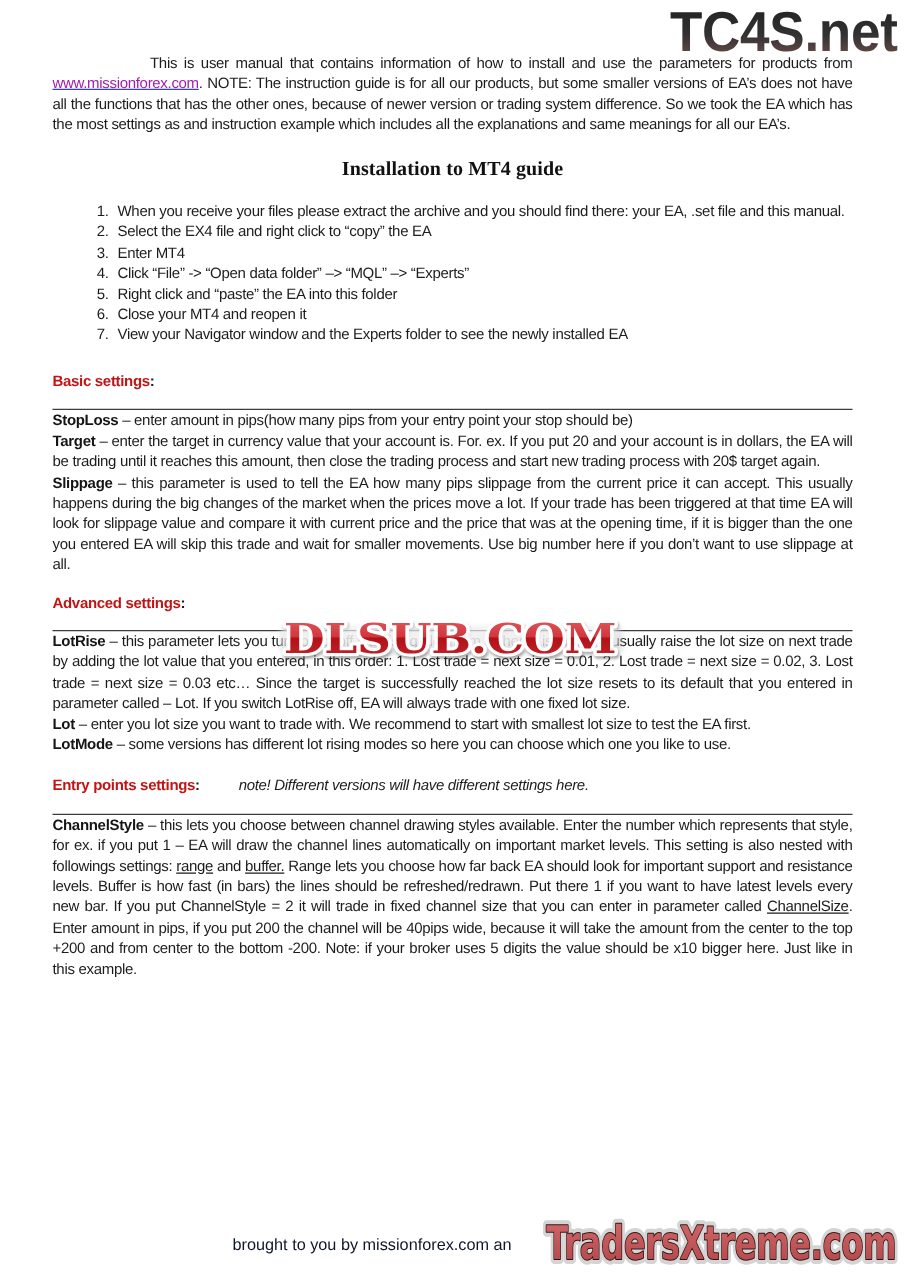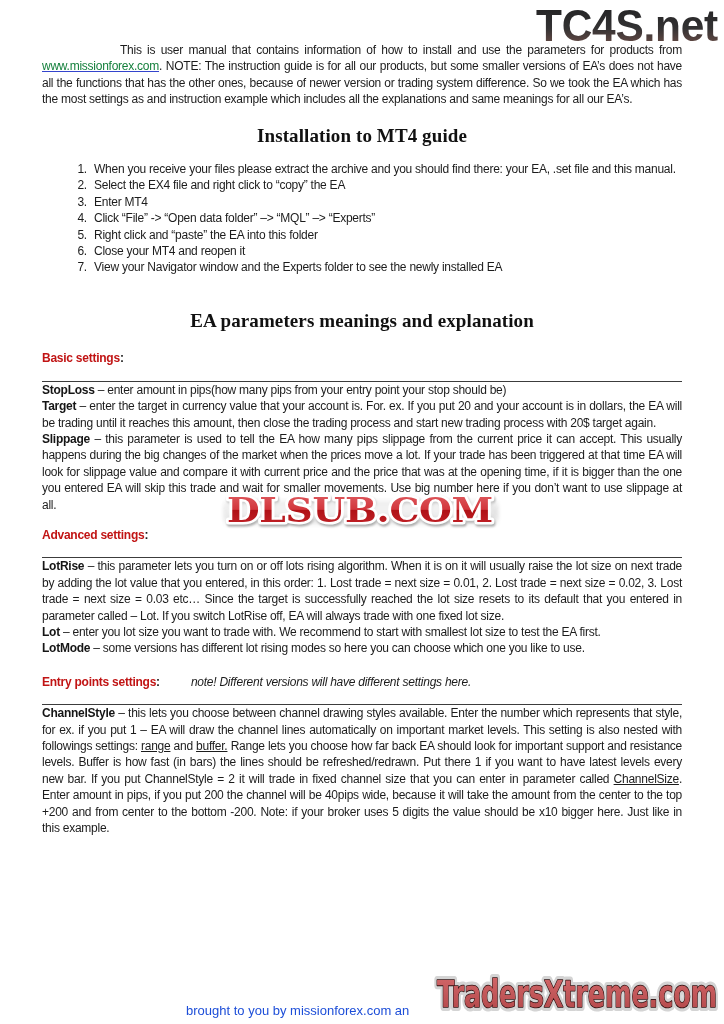--- a/index.html
+++ b/index.html
@@ -15,21 +15,21 @@
     line-height:16.4px;
     color:#1c1c1c;
   }
   .content{padding:42px 42px 0 42px;}
   p{margin:0;text-align:justify;}
   .intro{text-indent:78px;}
   .doc-heading{
     margin:20px 0 0 0;
     text-align:center;
     font-family:"Liberation Serif", serif;
-    font-size:19px;
+    font-size:16px;
     font-weight:bold;
     letter-spacing:0.1px;
     color:#111;
   }
   .heading-params{margin-top:37px;}
   ol.steps{margin:17px 0 0 0;padding-left:48px;}
   ol.steps li{margin:0;padding-left:4px;text-align:left;}
   .section-head{
     border-bottom:1px solid #3c3c3c;
     padding-bottom:14px;
@@ -38,34 +38,34 @@
   .mt-basic{margin-top:21px;}
   .mt-adv{margin-top:14px;}
   .mt-entry{margin-top:17px;}
   .red-label{color:#c11414;font-weight:bold;}
   .colon{color:#1c1c1c;font-weight:bold;}
   .note-italic{font-style:italic;margin-left:28px;}
   b.term{color:#151515;}
   .ulink{
     text-decoration:underline;
     text-decoration-color:#3344cc;
-    color:#15803d;
+    color:#a21caf;
     cursor:pointer;
   }
   .uword{text-decoration:underline;}
   .channel-label{text-decoration:underline;}
   .watermark{
     position:absolute;left:221px;top:489px;z-index:5;
     filter:drop-shadow(1px 2px 1px rgba(60,60,60,0.45));
   }
   .logo-top{position:absolute;top:0;right:1px;z-index:4;}
   .logo-footer{position:absolute;top:968px;right:2px;z-index:4;}
   .footer-text{
     position:absolute;left:186px;top:988px;
-    font-size:13px;letter-spacing:0;color:#1d4ed8;margin-top:15px;
+    font-size:13px;letter-spacing:0;color:#0f172a;
   }
 </style>
 </head>
 <body>
 
 <div class="page">
 
   <svg class="logo-top" width="192" height="48" viewBox="0 0 192 48">
     <defs>
       <linearGradient id="gTop" x1="0" y1="0" x2="0" y2="1">
@@ -86,21 +86,20 @@
     <ol class="steps">
       <li>When you receive your files please extract the archive and you should find there: your EA, .set file and this manual.</li>
       <li>Select the EX4 file and right click to “copy” the EA</li>
       <li>Enter MT4</li>
       <li>Click “File” -&gt; “Open data folder” –&gt; “MQL” –&gt; “Experts”</li>
       <li>Right click and “paste” the EA into this folder</li>
       <li>Close your MT4 and reopen it</li>
       <li>View your Navigator window and the Experts folder to see the newly installed EA</li>
     </ol>
 
-    <h2 class="doc-heading heading-params">EA parameters meanings and explanation</h2>
 
     <div class="section-head mt-basic"><span class="red-label">Basic settings</span><span class="colon">:</span></div>
 
     <p><b class="term">StopLoss</b><span> – </span><span>enter amount in pips(how many pips from your entry point your stop should be)</span></p>
 
 
     <p><b class="term">Target</b><span> – </span><span>enter the target in currency value that your account is. For. ex. If you put 20 and your account is in dollars, the EA will be trading until it reaches this amount, then close the trading process and start new trading process with 20$ target again.</span></p>
 
     <p><b class="term">Slippage</b><span> – </span><span>this parameter is used to tell the EA how many pips slippage from the current price it can accept. This usually happens during the big changes of the market when the prices move a lot. If your trade has been triggered at that time EA will look for slippage value and compare it with current price and the price that was at the opening time, if it is bigger than the one you entered EA will skip this trade and wait for smaller movements. Use big number here if you don’t want to use slippage at all.</span></p>
 

